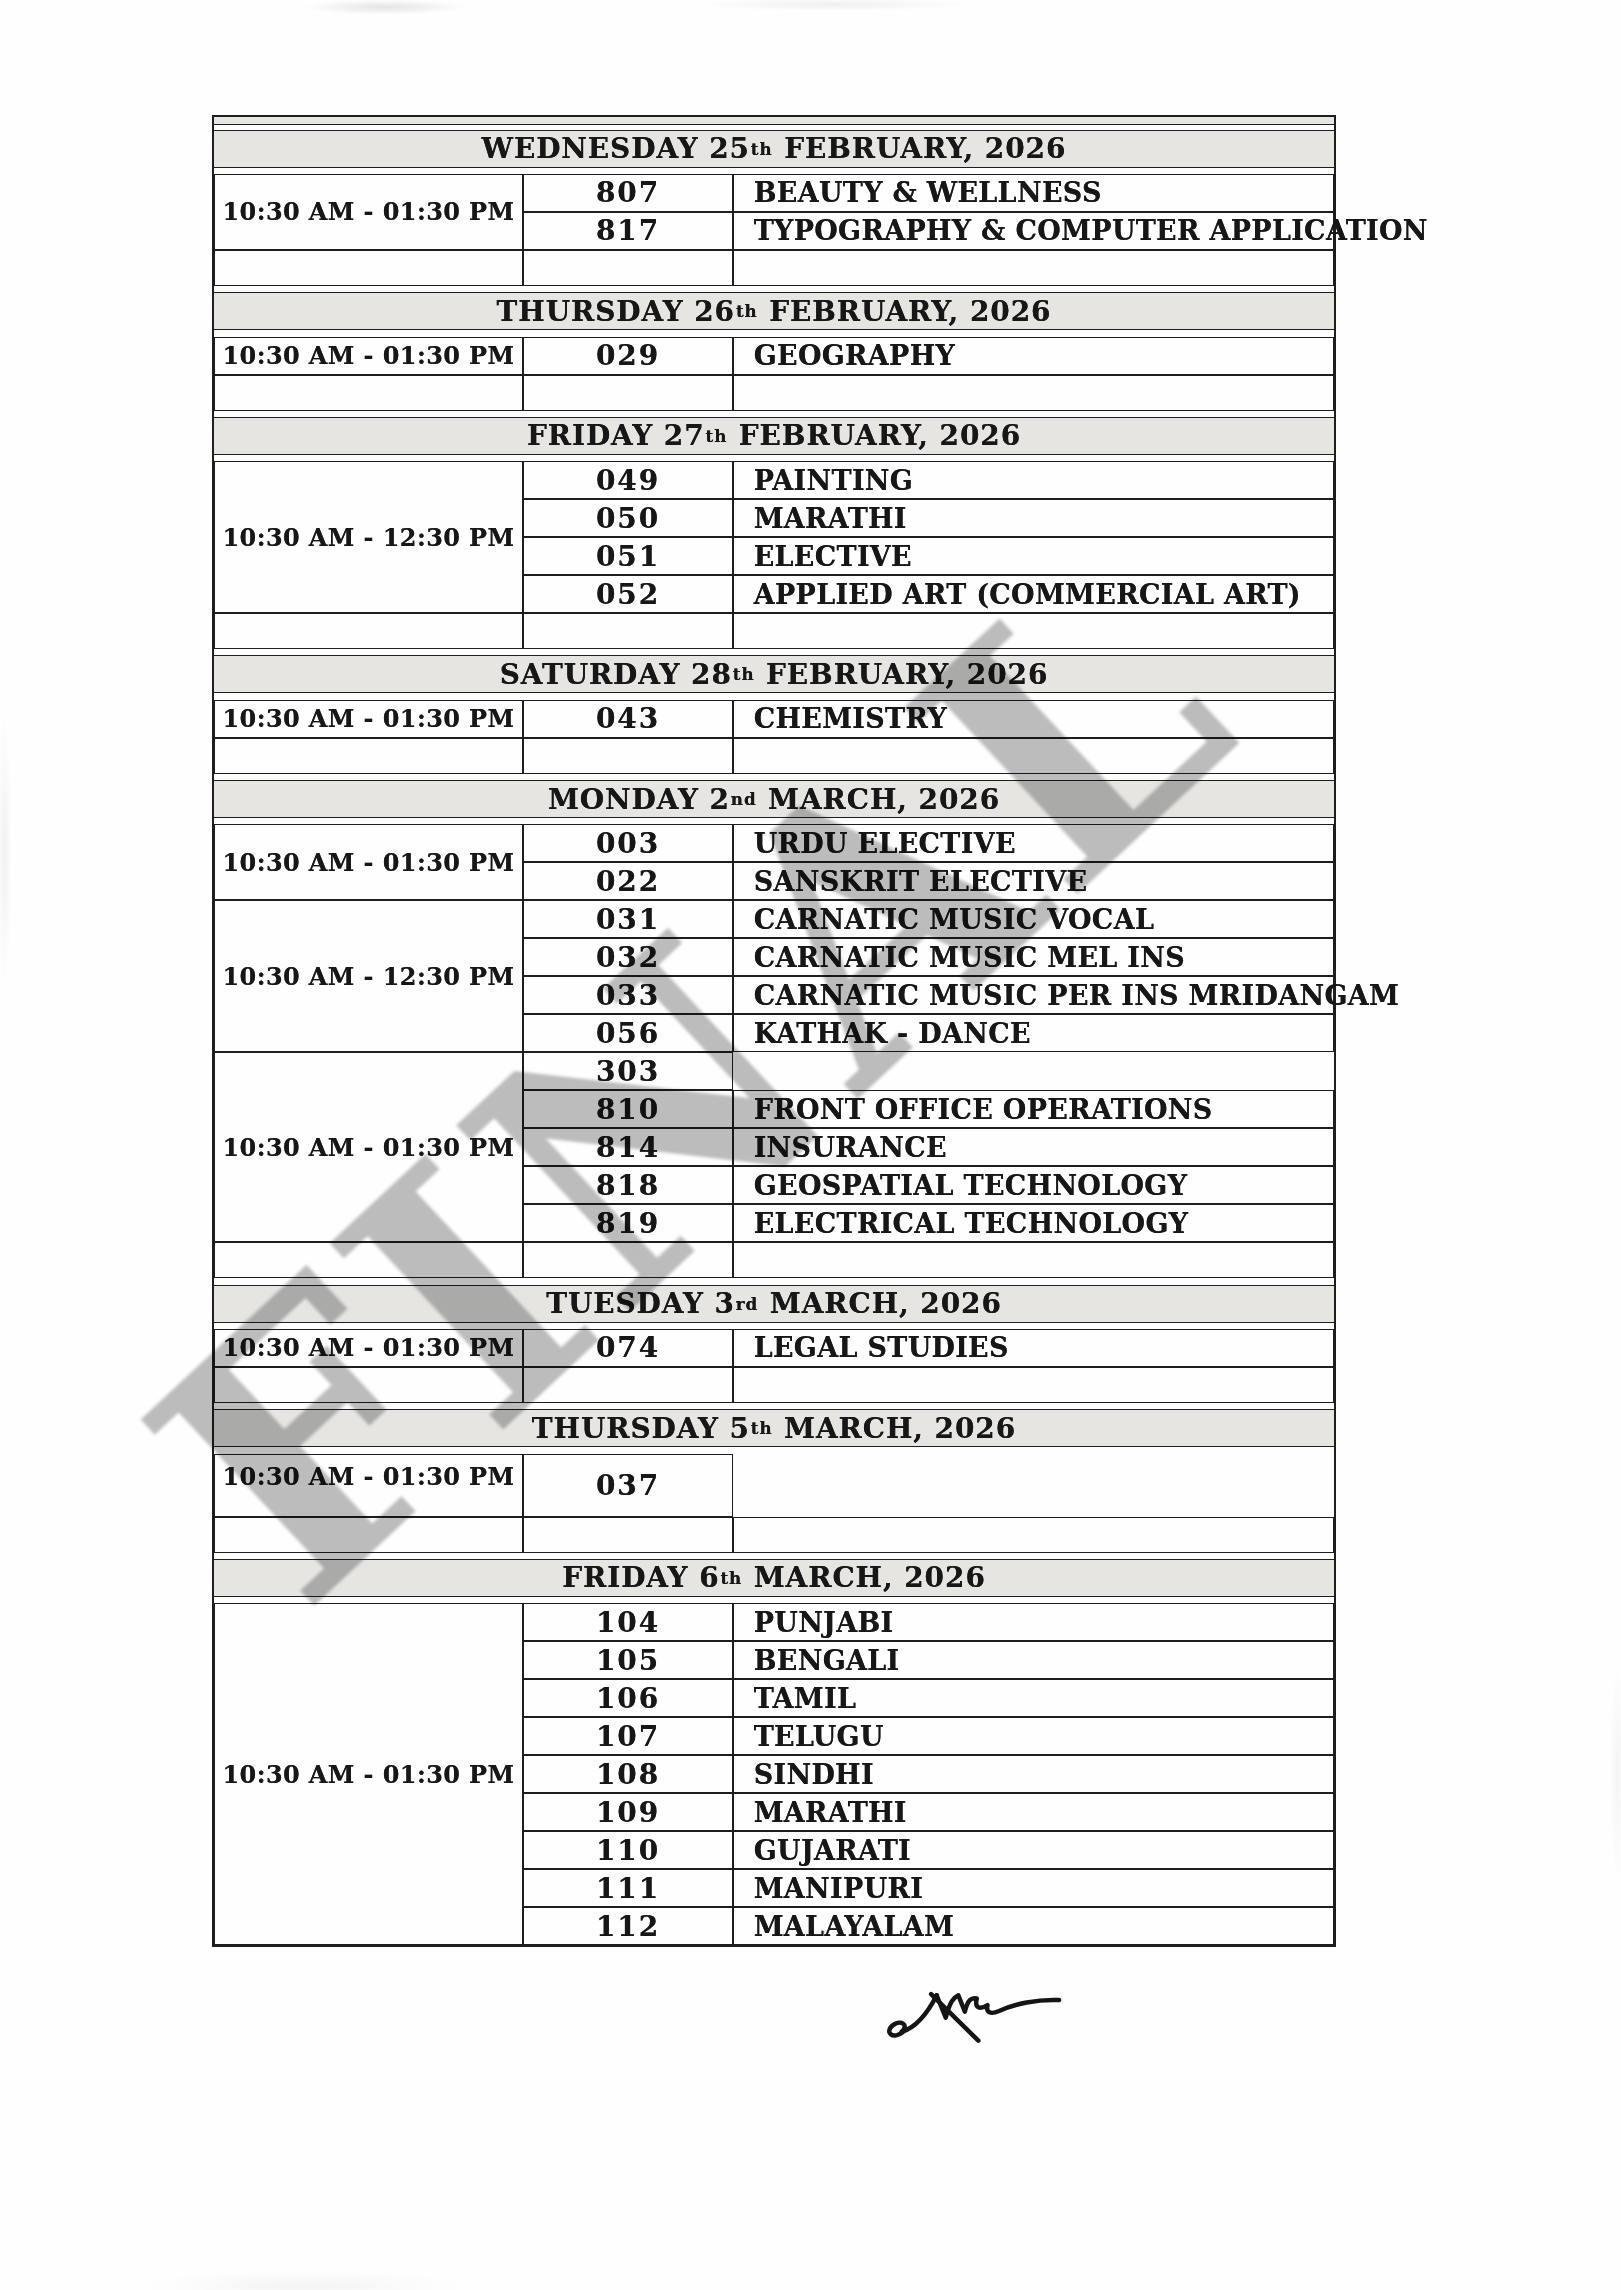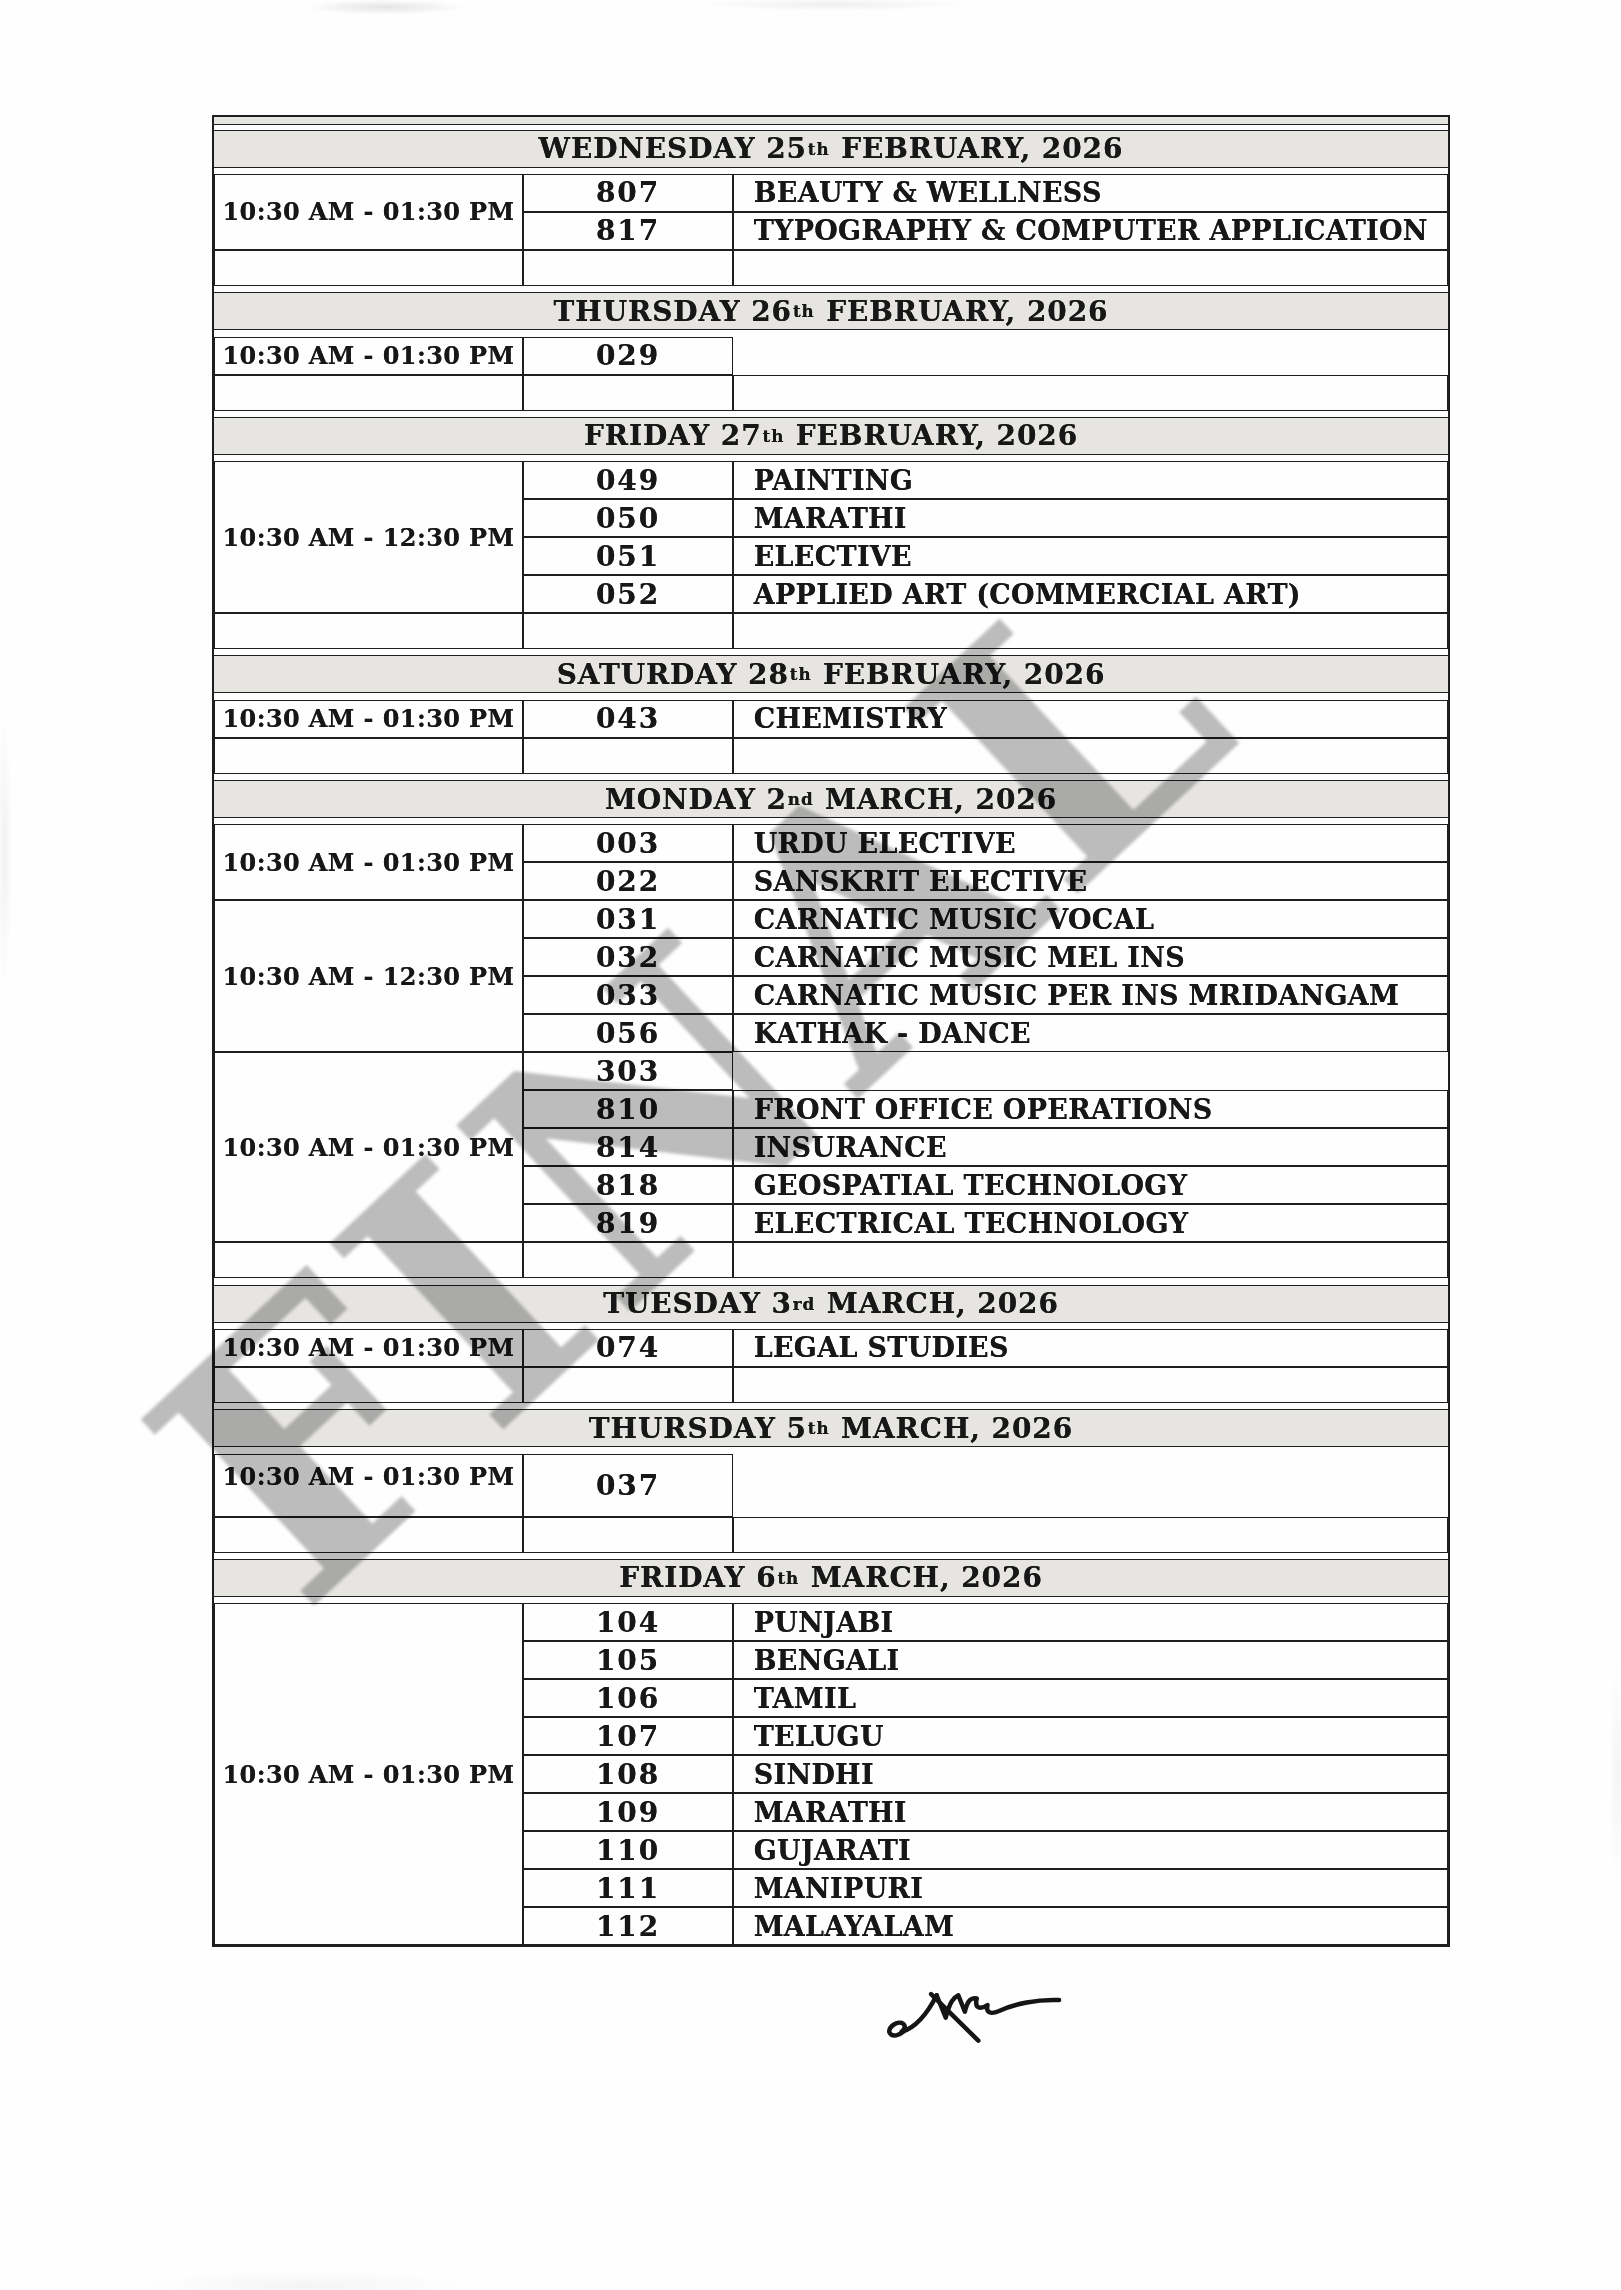--- a/index.html
+++ b/index.html
@@ -24,21 +24,21 @@
   .noise {
     position: absolute; inset: 0; pointer-events: none; z-index: 1;
     background:
       radial-gradient(116px 10.7px at 385px 7.2px,  rgba(0,0,0,0.10), transparent 70%),
       radial-gradient(197px 9px at 833px 4.5px,  rgba(0,0,0,0.06), transparent 70%),
       radial-gradient(10.7px 197px at 4.5px 851px,  rgba(0,0,0,0.05), transparent 70%),
       radial-gradient(10.7px 161px at 1617px 1773px, rgba(0,0,0,0.04), transparent 70%),
       radial-gradient(233px 23px at 304px 2286px, rgba(0,0,0,0.04), transparent 70%);
   }
   .sheet {
-    position: absolute; left: 212px; top: 115px; width: 1238px;
+    position: absolute; left: 212px; top: 115px; width: 1124px;
     border: 2.7px solid var(--border);
     box-sizing: border-box;
     z-index: 2;
     color: var(--ink);
   }
   .strip {
     height: 7.2px;
     background: var(--hdr-bg);
     border-bottom: 1.8px solid var(--border);
   }
@@ -116,20 +116,21 @@
         <div class="cell blank"></div>
         <div class="cell blank"></div>
         <div class="cell blank"></div>
       </div>
       <div class="gap"></div>
       <div class="hdr"><span>THURSDAY 26</span><sup>th</sup><span> FEBRUARY, 2026</span></div>
       <div class="gap"></div>
       <div class="grp">
         <div class="cell time" style="grid-row: 1 / span 1;">10:30 AM - 01:30 PM</div>
         <div class="cell code">029</div>
+        <div class="cell subject">GEOGRAPHY</div>
       </div>
       <div class="grp blankrow">
         <div class="cell blank"></div>
         <div class="cell blank"></div>
         <div class="cell blank"></div>
       </div>
       <div class="gap"></div>
       <div class="hdr"><span>FRIDAY 27</span><sup>th</sup><span> FEBRUARY, 2026</span></div>
       <div class="gap"></div>
       <div class="grp">

